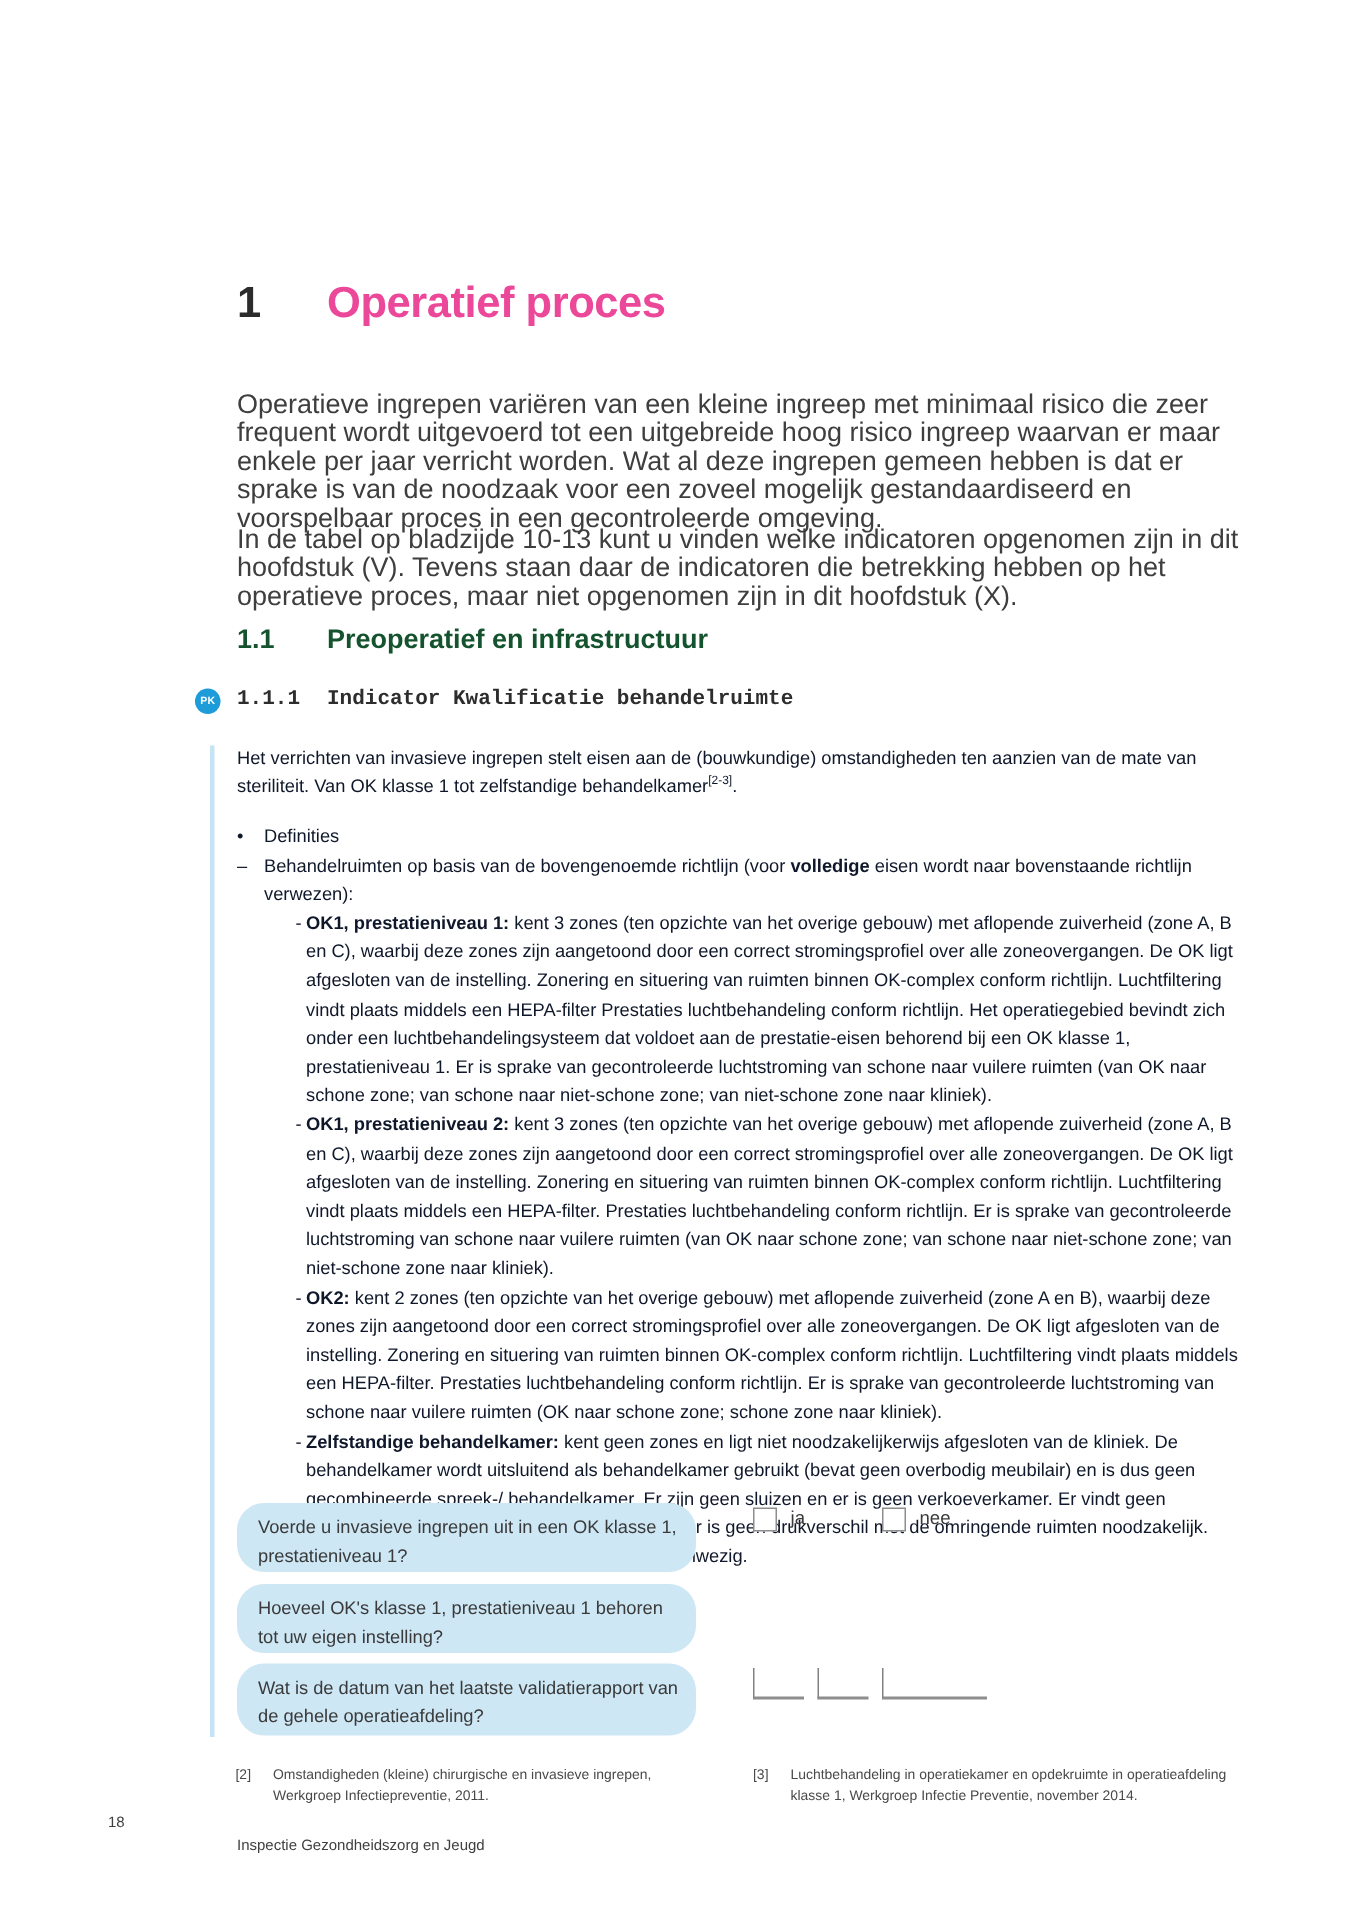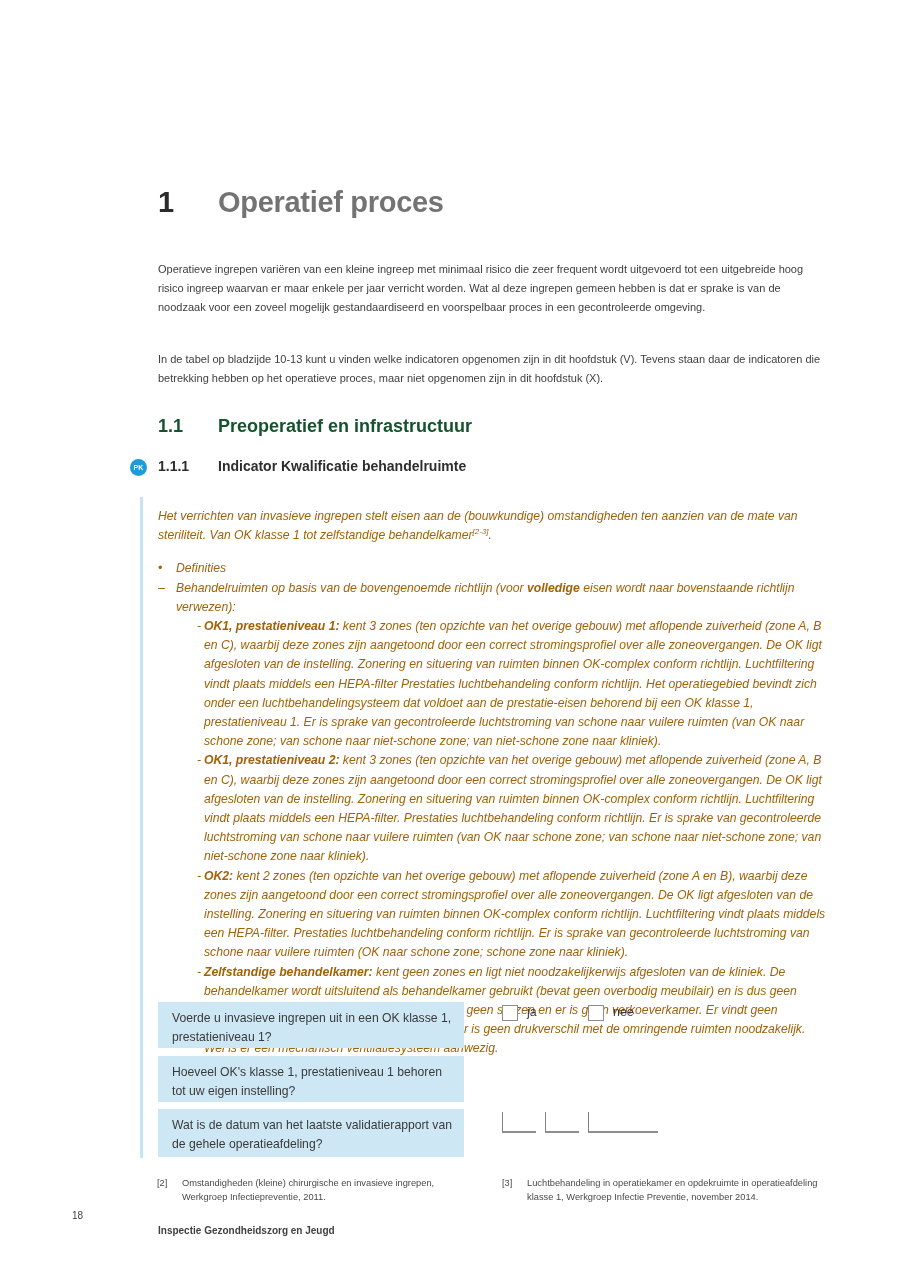--- a/index.html
+++ b/index.html
@@ -9,62 +9,62 @@
     font-family:"Liberation Sans","DejaVu Sans",sans-serif;
     color:#3e3e3e;
     position:relative;
     overflow:hidden;
   }
   .abs { position:absolute; }
 
   
   #chapter { left:158px; top:186px; white-space:nowrap; }
   #chapter .h1num { display:inline-block; width:60px; font-size:29px; font-weight:700; color:#2b2b2b; }
-  #chapter .h1title { font-size:29px; font-weight:700; color:#737373; letter-spacing:-0.3px; }
+  #chapter .h1title { font-size:29px; font-weight:700; color:#ec4899; letter-spacing:-0.3px; }
 
   
-  .bodytext { left:158px; width:670px; font-size:11px; line-height:19px; color:#3e3e3e; }
+  .bodytext { left:158px; width:670px; font-size:18px; line-height:19px; color:#3e3e3e; }
   #para1 { top:260px; }
   #para2 { top:350px; }
 
   
   #h2 { left:158px; top:416px; font-size:18px; font-weight:700; color:#14532d; white-space:nowrap; }
   #h2 .hnum { display:inline-block; width:60px; }
-  #h3 { left:158px; top:458px; font-size:14px; font-weight:700; color:#2d2d2d; white-space:nowrap; }
+  #h3 { left:158px; top:458px; font-size:14px; font-weight:700; color:#2d2d2d; white-space:nowrap;font-family:Liberation Mono, monospace; }
   #h3 .hnum { display:inline-block; width:60px; font-weight:700; }
 
   
   #badge {
     left:130px; top:459px; width:17px; height:17px; border-radius:50%;
     background:#1d9cd9; color:#ffffff; font-size:7px; font-weight:700;
     display:flex; align-items:center; justify-content:center; letter-spacing:0.2px;
   }
 
   
   #blueline { left:140px; top:497px; width:3px; height:661px; background:#c6e4f3; }
 
   
   #indicator {
     left:158px; top:496px; width:670px;
-    font-style:italic; font-size:12.2px; line-height:19.2px; color:#a16207;margin-top:11px;
+    font-size:12.2px; line-height:19.2px; color:#0f172a;
   }
   #indicator p { margin:0; }
   #indicator .bullets { margin-top:14px; list-style:none; }
   .lvl1 > li { position:relative; padding-left:18px; }
   .lvl1 .mk { position:absolute; left:0; top:0; }
   .lvl2 { list-style:none; }
   .lvl2 > li { position:relative; padding-left:28px; }
   .lvl2 .mk { position:absolute; left:21px; top:0; }
   #indicator b { font-weight:700; }
   #indicator sup { font-size:8px; line-height:0; }
 
   
   .qbox {
     left:158px; width:306px; background:#cde7f4;
-    padding:7px 10px 7px 14px; font-size:12.2px; line-height:19px; color:#3a3a3a;
+    padding:7px 10px 7px 14px; font-size:12.2px; line-height:19px; color:#3a3a3a;border-radius:18px;
   }
   #q1 { top:1002px; height:46px; }
   #q2 { top:1056px; height:46px; }
   #q3 { top:1109px; height:48px; }
 
   
   .checkbox { position:absolute; width:16px; height:16px; background:#ffffff; border:1px solid #8d8d8d; }
   #cb-ja  { left:502px; top:1005px; }
   #cb-nee { left:588px; top:1005px; }
   .cblabel { position:absolute; top:1005px; font-size:12.4px; color:#3a3a3a; }
@@ -79,21 +79,21 @@
 
   
   .fn { top:1177px; font-size:9.3px; line-height:13.5px; color:#494949; display:flex; }
   #fn2 { left:157px; width:305px; }
   #fn3 { left:502px; width:320px; }
   .fnmark { flex:none; width:25px; }
   .fntext { flex:1; }
 
   
   #pgnum  { left:72px;  top:1210px; font-size:10px; color:#3f3f3f; }
-  #footer { left:158px; top:1225px; font-size:10px; color:#3f3f3f;font-weight:bold; }
+  #footer { left:158px; top:1225px; font-size:10px; color:#3f3f3f; }
 </style>
 </head>
 <body>
 
 <div>
 
   <div id="chapter" class="abs">
     <span class="h1num">1</span><span class="h1title">Operatief proces</span>
   </div>
 

